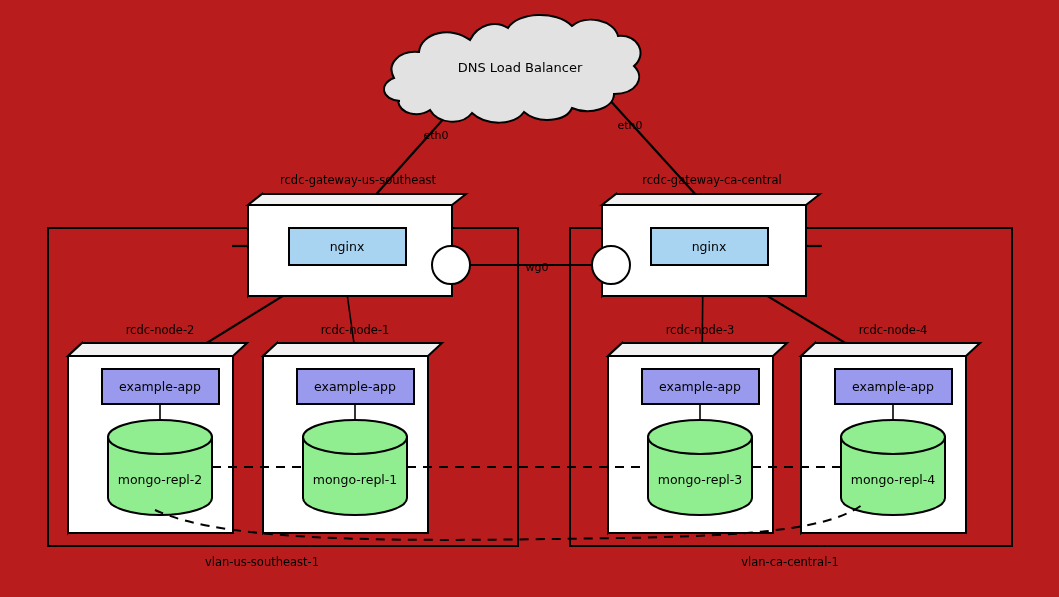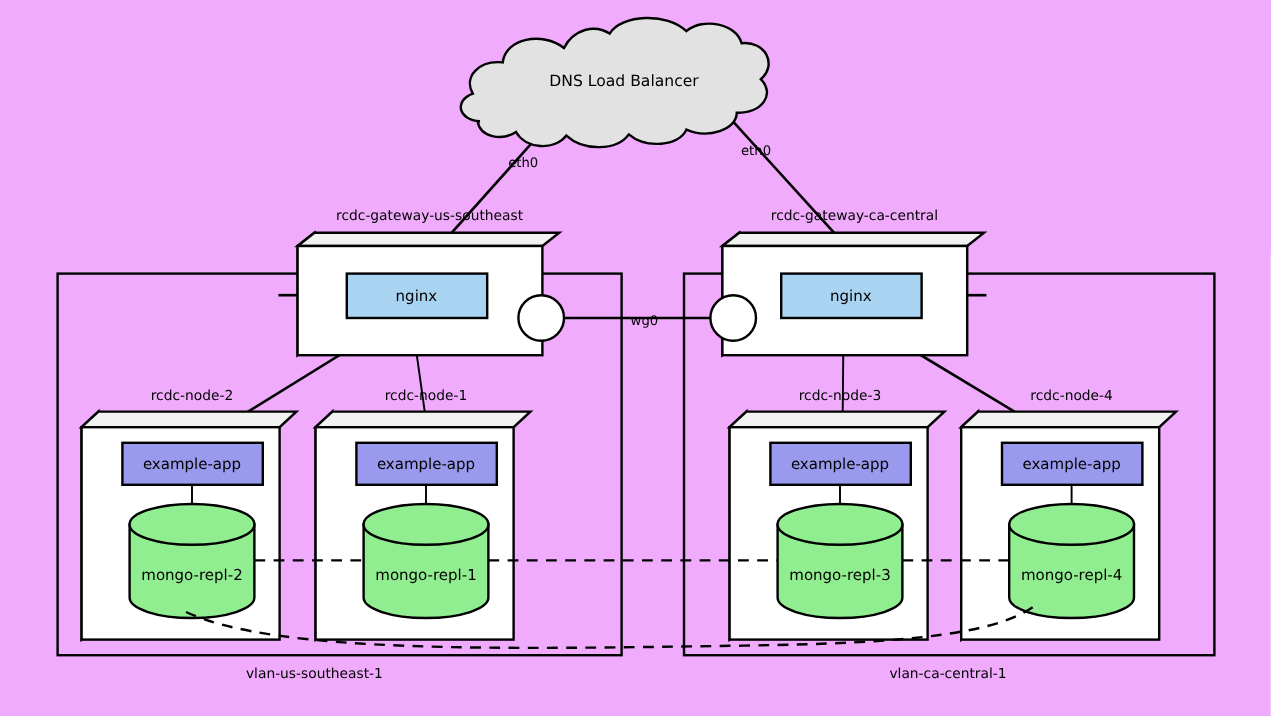--- a/index.html
+++ b/index.html
@@ -7,21 +7,21 @@
     padding: 0;
     background: #ffffff;
   }
   body {
     font-family: "DejaVu Sans", sans-serif;
   }
   #diagram-root {
     position: relative;
     width: 1059px;
     height: 597px;
-    background: #f0abfc;
+    background: #b91c1c;
     overflow: hidden;
   }
   svg#net-svg {
     position: absolute;
     top: 0;
     left: 0;
     width: 1059px;
     height: 597px;
   }
   .lbl {

